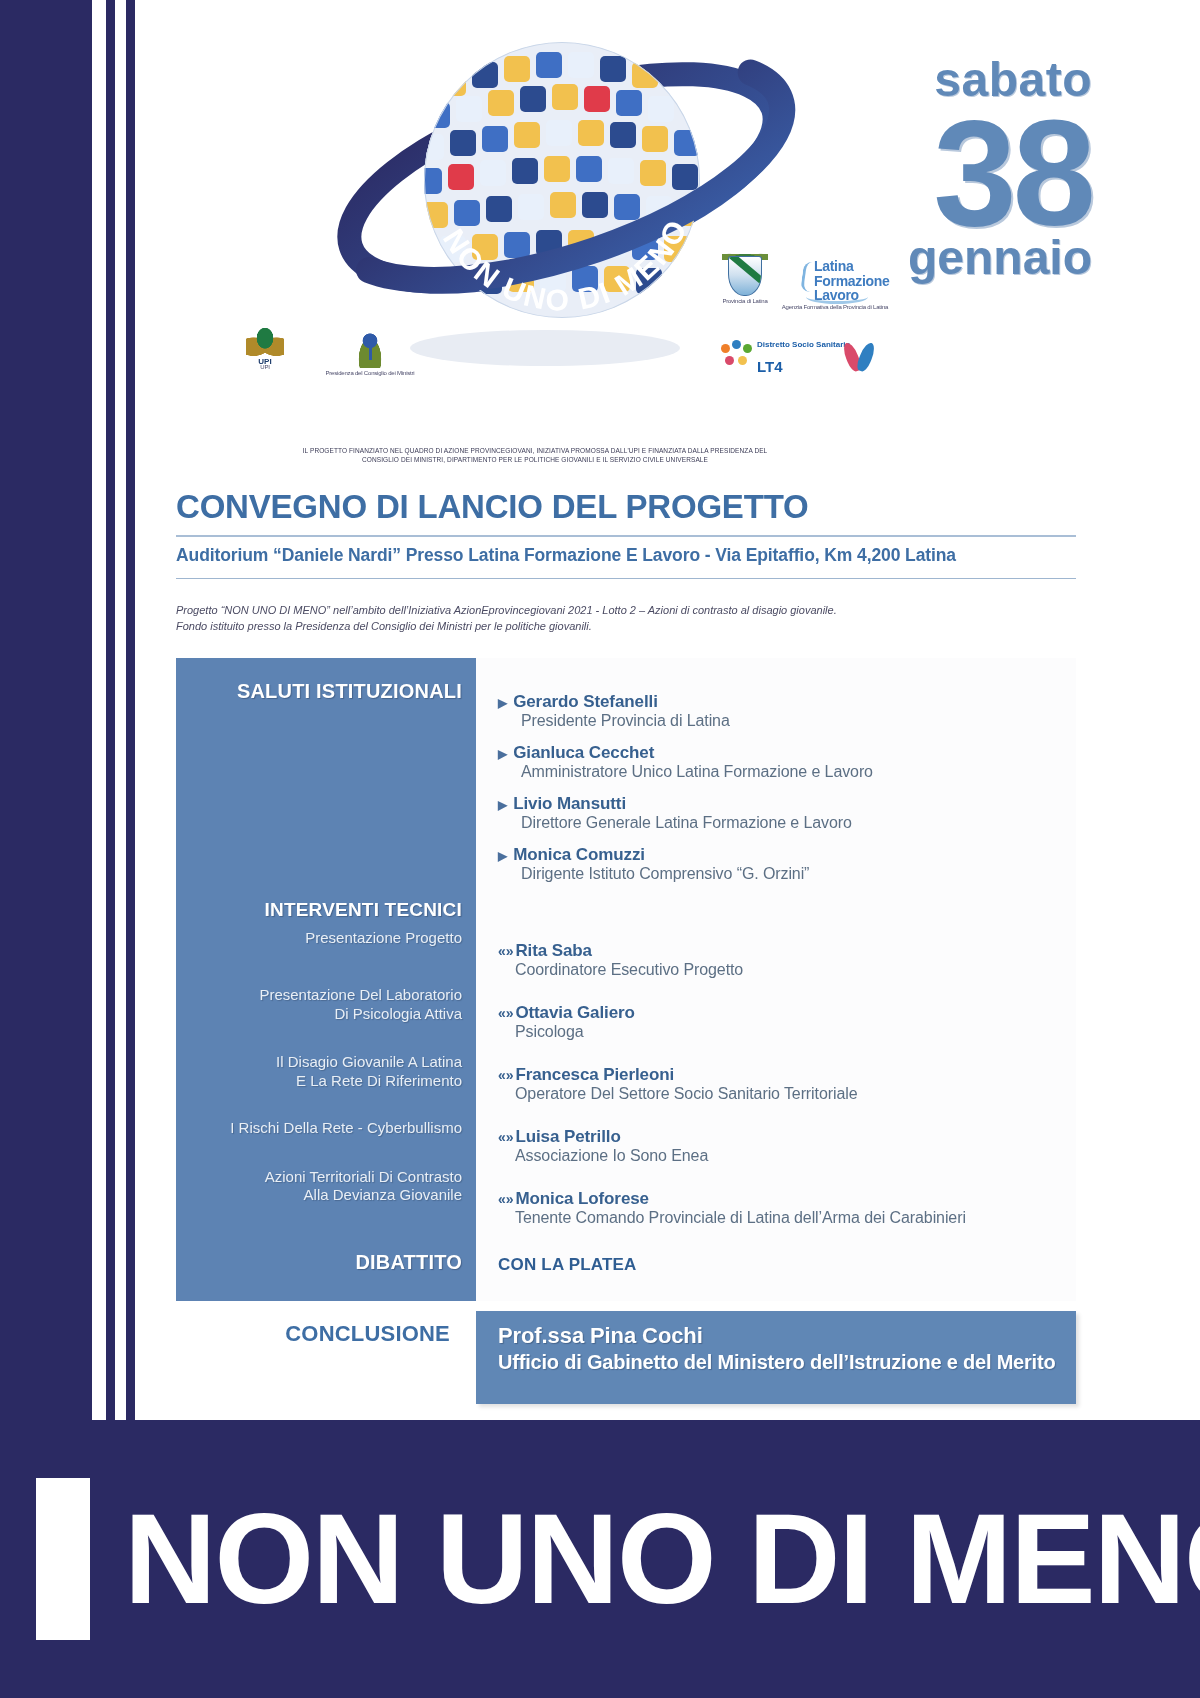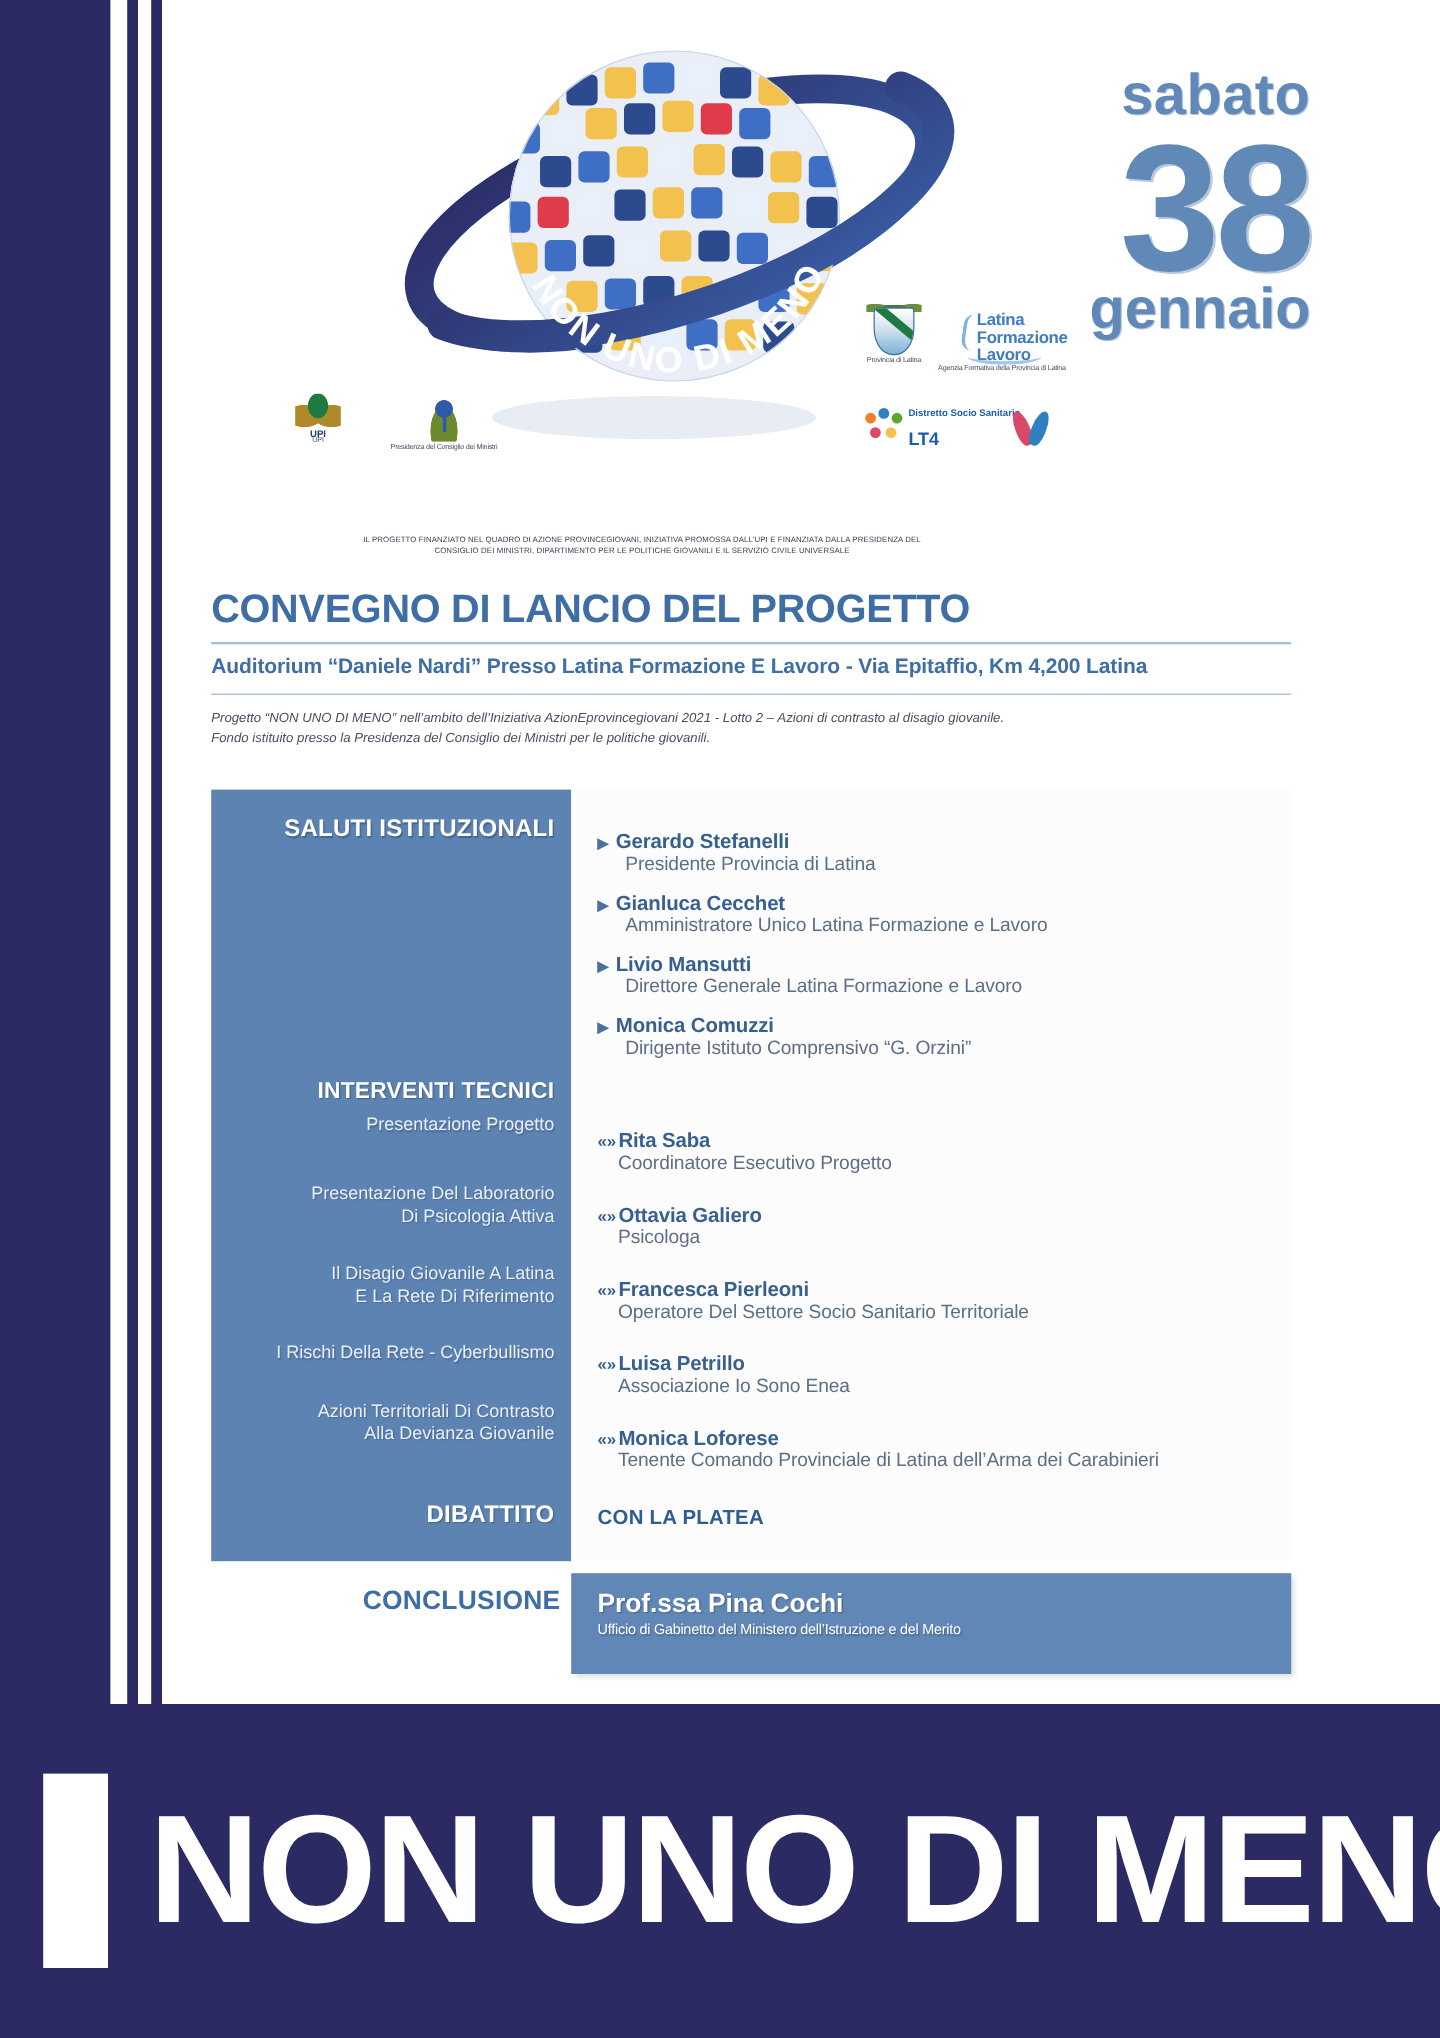--- a/index.html
+++ b/index.html
@@ -323,21 +323,21 @@
   }
   .rule.thin { height: 1px; background: #9fb6d0; }
   .venue {
     font-size: 17.5px;
     font-weight: 700;
     color: #3e6ea4;
     letter-spacing: -0.1px;
     white-space: nowrap;
   }
   .funding {
-    margin-top: 13px;
+    margin-top: 24px;
     font-size: 11px;
     font-style: italic;
     color: #4b4b63;
     line-height: 1.45;
   }
 
   
   .programme {
     position: absolute;
     left: 176px; top: 658px;
@@ -427,21 +427,21 @@
 
   
   .concl {
     display: flex;
     margin-top: 10px;
   }
   .concl-left {
     width: 300px;
     flex: 0 0 300px;
     text-align: right;
-    padding-right: 9px;
+    padding-right: 26px;
     padding-top: 10px;
   }
   .concl-label {
     color: #3e6ea4;
     font-size: 22px;
     font-weight: 700;
     letter-spacing: 0.2px;
   }
   .concl-right {
     flex: 1;
@@ -451,22 +451,22 @@
   }
   .concl-name {
     color: #ffffff;
     font-size: 22px;
     font-weight: 700;
     letter-spacing: -0.1px;
     text-shadow: 1px 1px 1px rgba(30,50,80,.4);
   }
   .concl-role {
     color: #ffffff;
-    font-size: 12px;
-    font-weight: 400;
+    font-size: 20px;
+    font-weight: 700;
     margin-top: 2px;
     letter-spacing: -0.2px;
     text-shadow: 1px 1px 1px rgba(30,50,80,.35);
   }
 
   
   .banner {
     position: absolute;
     left: 0; top: 1420px;
     width: 1200px; height: 278px;

